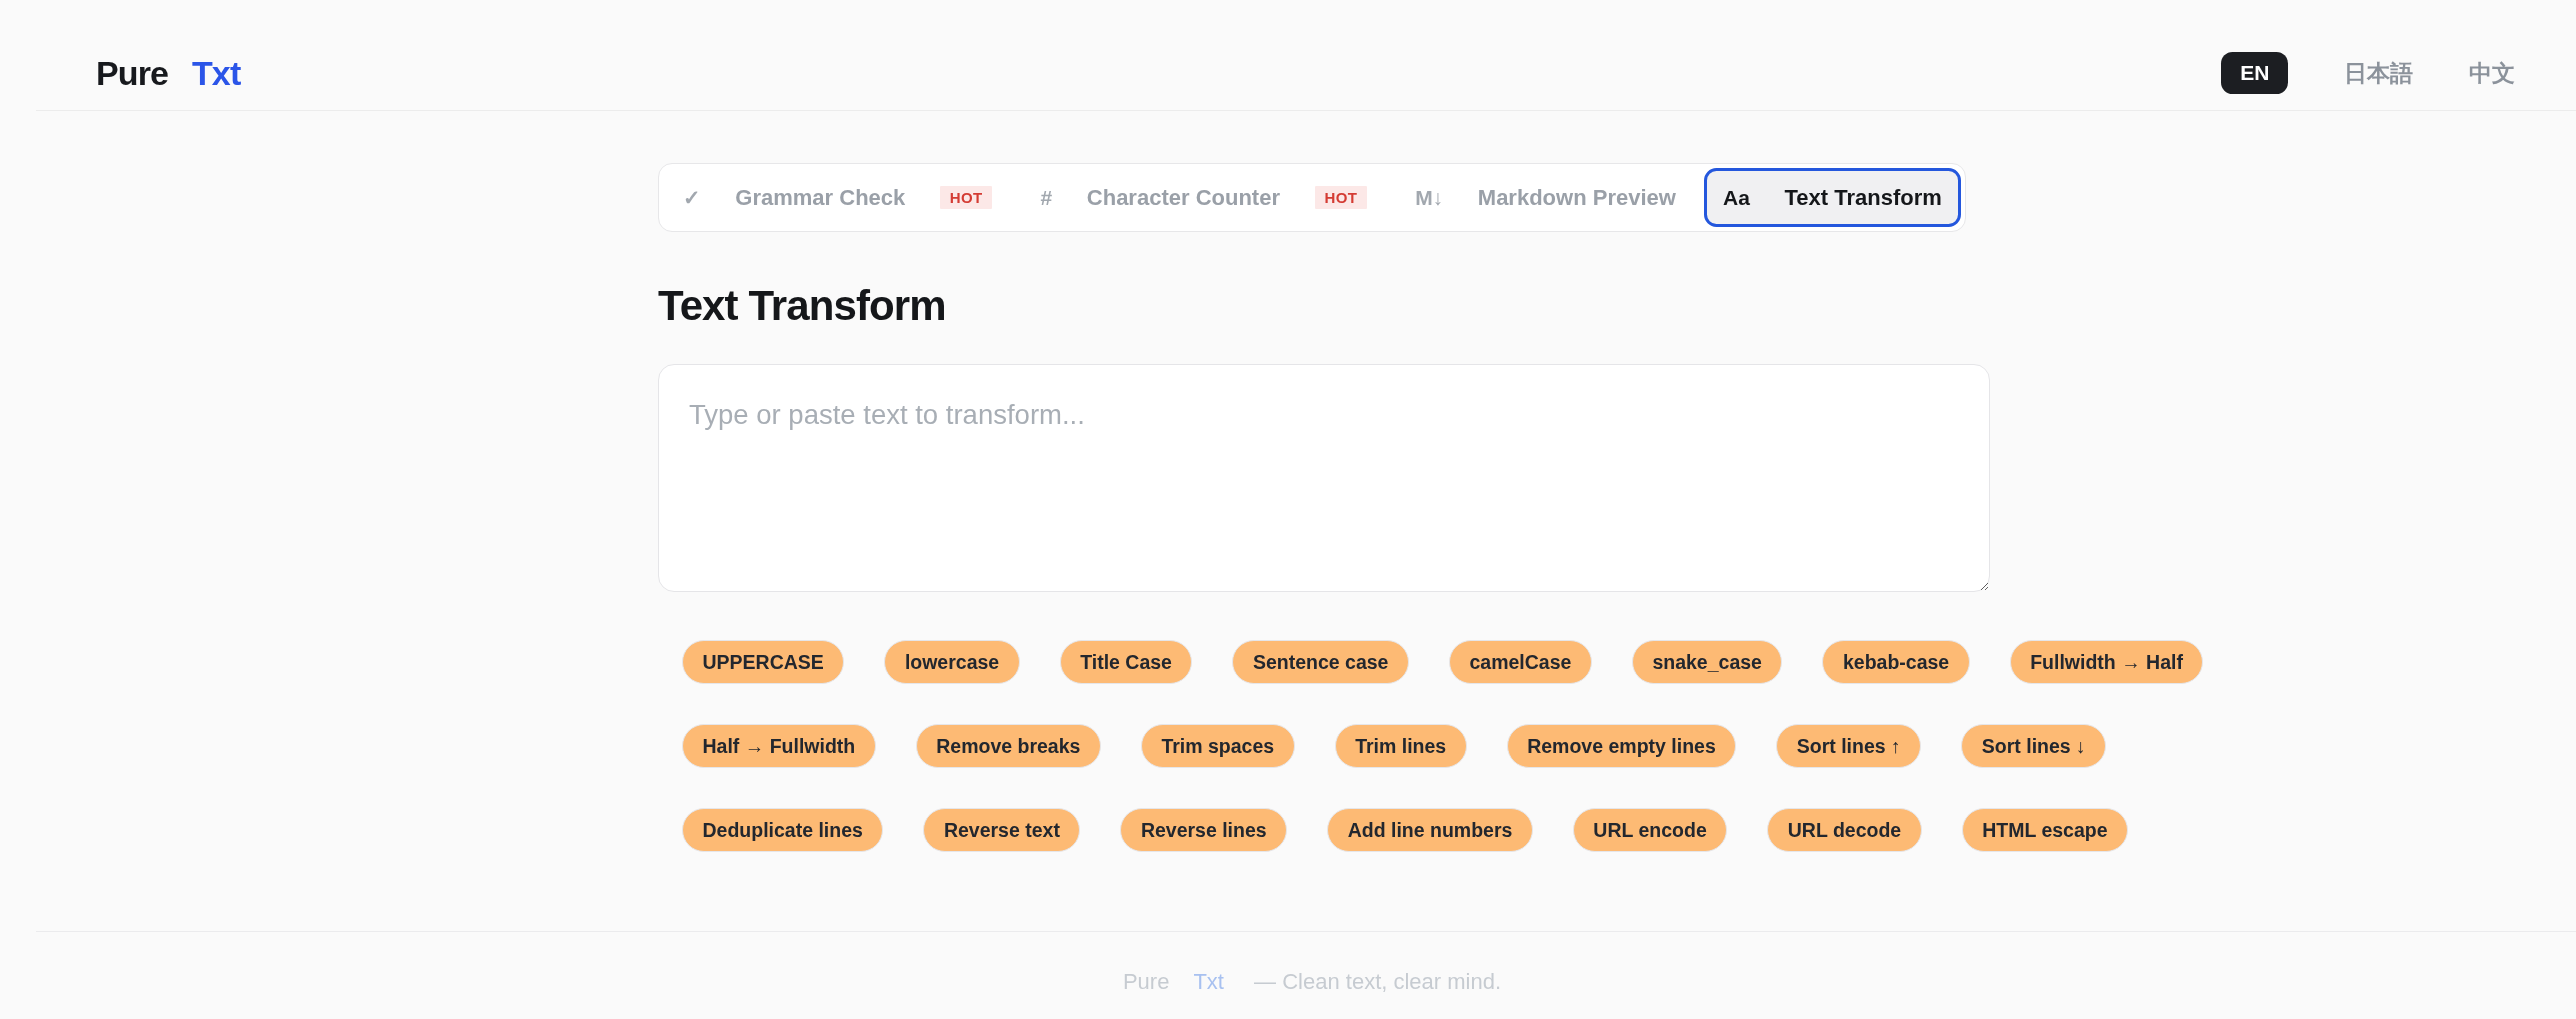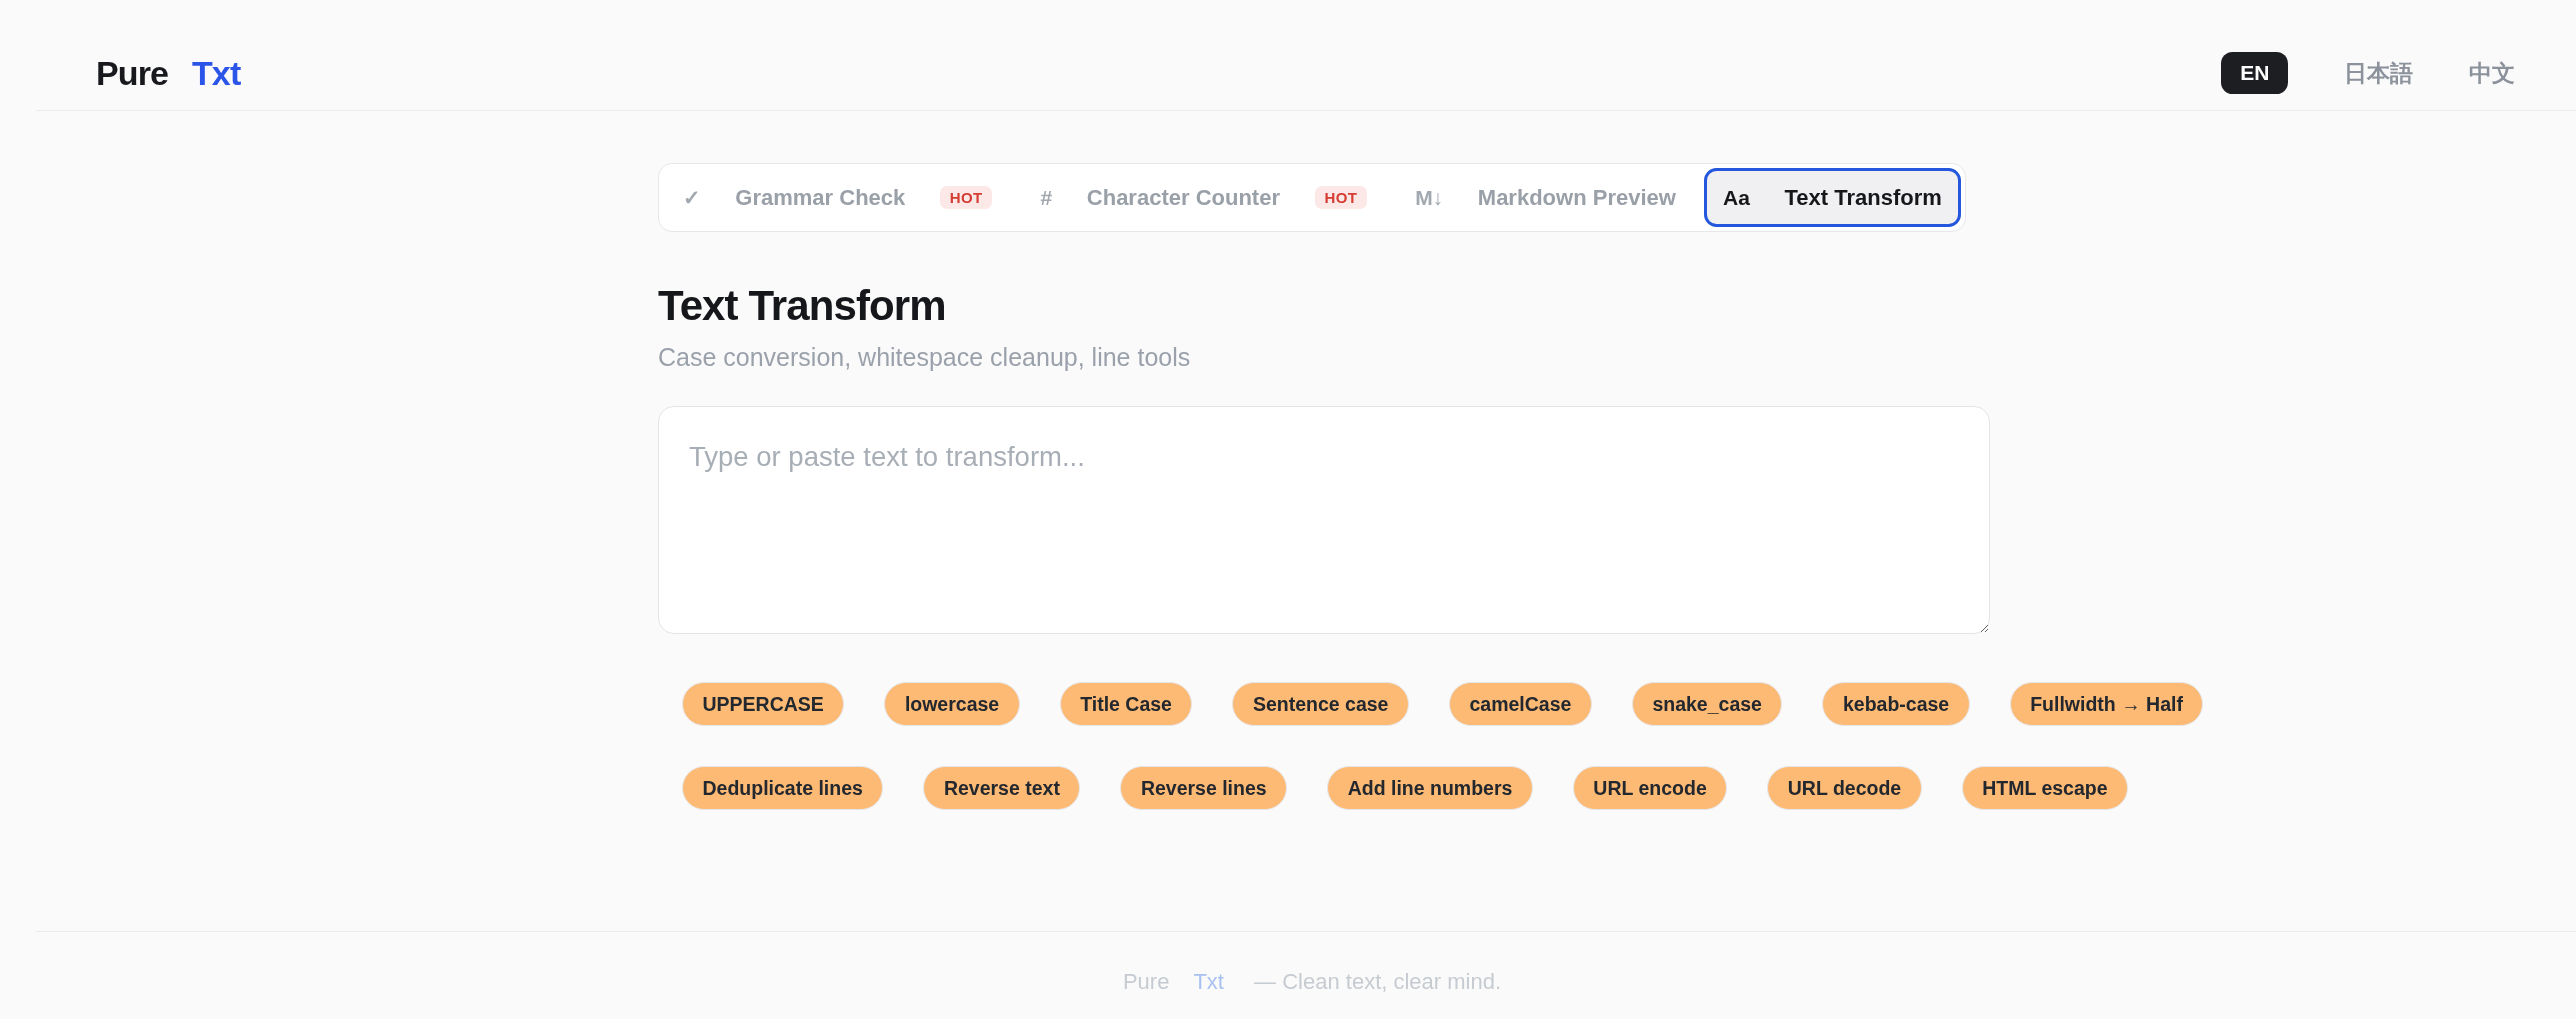--- a/index.html
+++ b/index.html
@@ -101,21 +101,21 @@
     color:#15171a;
   }
   .tab.active .tab-icon{color:#15171a;font-weight:800;text-align:center;}
   .hot-badge{
     background:var(--hot-bg);
     color:var(--hot-red);
     font-size:15px;
     font-weight:800;
     letter-spacing:0.4px;
     padding:4.4px 9.8px;
-    border-radius:7px;
+    border-radius:1px;
     line-height:1;
   }
 
   
   .page-title{
     margin-top:50px;
     font-size:42px;
     font-weight:800;
     letter-spacing:-0.9px;
     color:#15171a;
@@ -208,36 +208,44 @@
         <span class="tab-icon">M↓</span>
         <span>Markdown Preview</span>
       </div>
       <div class="tab active">
         <span class="tab-icon">Aa</span>
         <span>Text Transform</span>
       </div>
     </nav>
 
   <h1 class="page-title">Text Transform</h1>
-  <p class="page-subtitle">Case conversion, whitespace cleanup, line tools</p>
 
   <textarea class="editor" placeholder="Type or paste text to transform..." style=""></textarea>
 
   <div class="actions" id="actions">
       <div class="action-row">
         <button class="action-btn">UPPERCASE</button>
         <button class="action-btn">lowercase</button>
         <button class="action-btn">Title Case</button>
         <button class="action-btn">Sentence case</button>
         <button class="action-btn">camelCase</button>
         <button class="action-btn">snake_case</button>
         <button class="action-btn">kebab-case</button>
         <button class="action-btn">Fullwidth → Half</button>
       </div>
       <div class="action-row">
+        <button class="action-btn">Half → Fullwidth</button>
+        <button class="action-btn">Remove breaks</button>
+        <button class="action-btn">Trim spaces</button>
+        <button class="action-btn">Trim lines</button>
+        <button class="action-btn">Remove empty lines</button>
+        <button class="action-btn">Sort lines ↑</button>
+        <button class="action-btn">Sort lines ↓</button>
+      </div>
+      <div class="action-row">
         <button class="action-btn">Deduplicate lines</button>
         <button class="action-btn">Reverse text</button>
         <button class="action-btn">Reverse lines</button>
         <button class="action-btn">Add line numbers</button>
         <button class="action-btn">URL encode</button>
         <button class="action-btn">URL decode</button>
         <button class="action-btn">HTML escape</button>
       </div>
     </div>
 </main>

